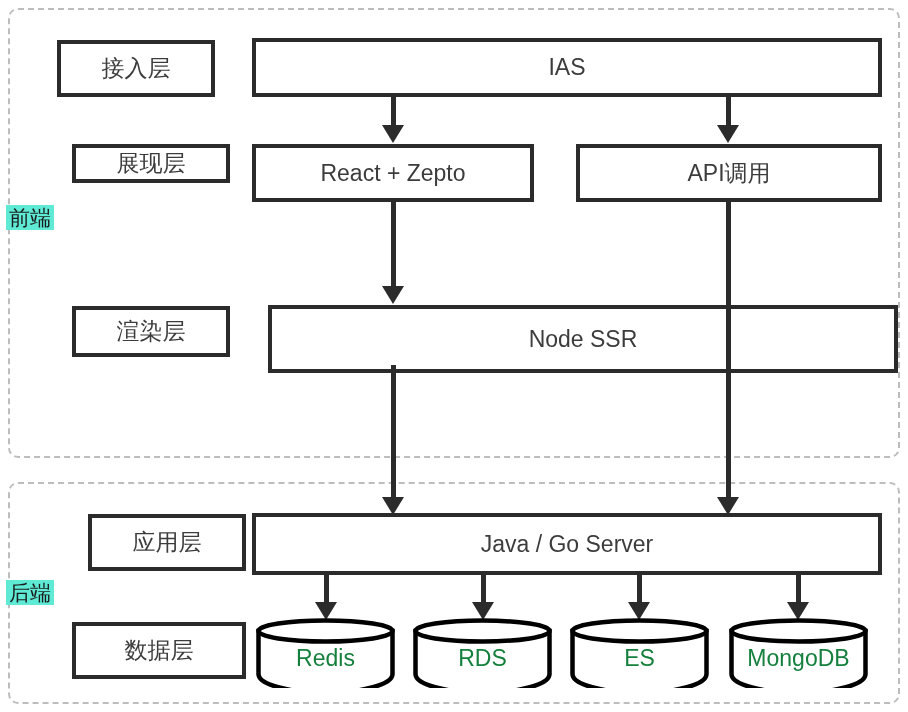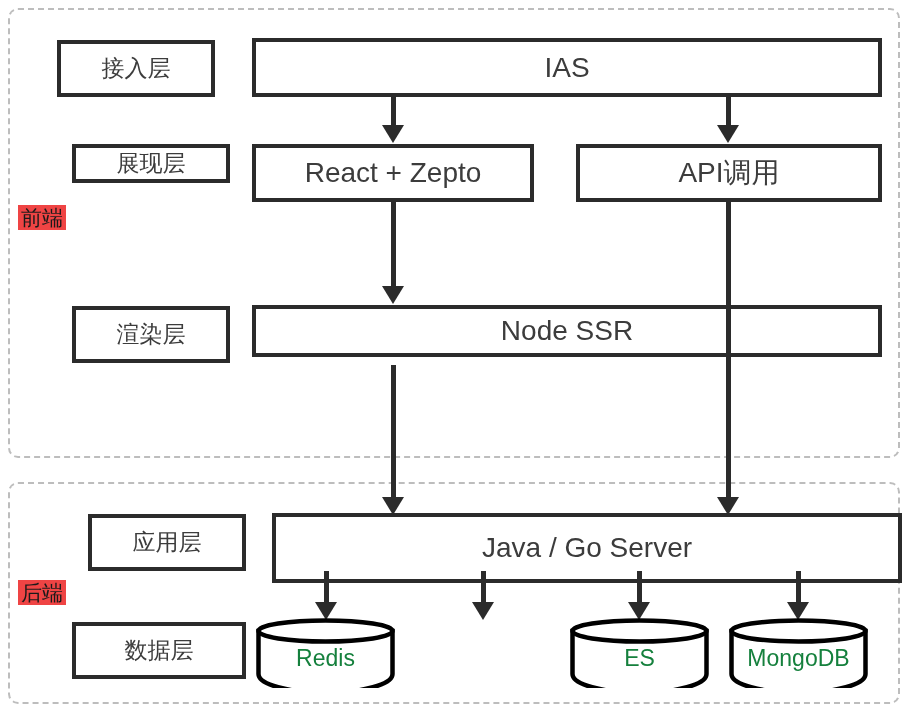--- a/index.html
+++ b/index.html
@@ -29,56 +29,55 @@
   }
   #group-frontend { left: 8px;  top: 8px;   width: 892px; height: 450px; }
   #group-backend  { left: 8px;  top: 482px; width: 892px; height: 222px; }
 
   
   .group-label {
     position: absolute;
     font-size: 21px;
     line-height: 1;
     color: #1a1a1a;
-    background: #ef4444;
+    background: #5eead4;
     padding: 2px 3px;
     white-space: nowrap;
-    margin-left: 12px;
   }
   #label-frontend { left: 6px; top: 205px; }
   #label-backend  { left: 6px; top: 580px; text-align: right; }
 
   
   .box {
     position: absolute;
     box-sizing: border-box;
     border: 4px solid #2b2b2b;
     background: #ffffff;
     display: flex;
     align-items: center;
     justify-content: center;
-    font-size: 28px;
+    font-size: 23px;
     color: #3c3c3c;
     white-space: nowrap;
   }
   .box.layer-tag { font-size: 23px; }
 
   
   #tag-access   { left: 57px; top: 40px;  width: 158px; height: 57px; }
   #tag-present  { left: 72px; top: 144px; width: 158px; height: 39px; }
-  #tag-render   { left: 72px; top: 306px; width: 158px; height: 57px; }
+  #tag-render   { left: 72px; top: 306px; width: 158px; height: 51px; }
   #tag-app      { left: 88px; top: 514px; width: 158px; height: 57px; }
   #tag-data     { left: 72px; top: 622px; width: 174px; height: 57px; }
 
   
   #node-ias       { left: 252px; top: 38px;  width: 630px; height: 59px; }
   #node-react     { left: 252px; top: 144px; width: 282px; height: 58px; }
   #node-api       { left: 576px; top: 144px; width: 306px; height: 58px; }
-  #node-ssr       { left: 252px; top: 305px; width: 630px; height: 52px; }
-  #node-server    { left: 252px; top: 513px; width: 630px; height: 70px; margin-left: 20px; }
+  #node-ssr       { left: 268px; top: 305px; width: 630px; height: 68px; }
+  #node-server    { left: 252px; top: 513px; width: 630px; height: 62px; }
 
   
   .conn {
     position: absolute;
     background: #2b2b2b;
     width: 5px;
   }
   .arrowhead {
     position: absolute;
     width: 0;
@@ -193,20 +192,27 @@
   <div id="arrow-srv-mongo" class="arrowhead"></div>
 
   <div id="cyl-redis" class="cylinder">
     <svg viewBox="0 0 141 71" xmlns="http://www.w3.org/2000/svg">
       <path d="M3.5,14 L3.5,57 A 37.5 10.5 0 0 0 137.5 57 L137.5,14 Z" fill="#ffffff" stroke="#000000" stroke-width="4.5"></path>
       <ellipse cx="70.5" cy="14" rx="67" ry="10.5" fill="#ffffff" stroke="#000000" stroke-width="4.5"></ellipse>
     </svg>
     <div class="cyl-label">Redis</div>
   </div>
 
+  <div id="cyl-rds" class="cylinder">
+    <svg viewBox="0 0 141 71" xmlns="http://www.w3.org/2000/svg">
+      <path d="M3.5,14 L3.5,57 A 37.5 10.5 0 0 0 137.5 57 L137.5,14 Z" fill="#ffffff" stroke="#000000" stroke-width="4.5"></path>
+      <ellipse cx="70.5" cy="14" rx="67" ry="10.5" fill="#ffffff" stroke="#000000" stroke-width="4.5"></ellipse>
+    </svg>
+    <div class="cyl-label">RDS</div>
+  </div>
 
   <div id="cyl-mongo" class="cylinder">
     <svg viewBox="0 0 141 71" xmlns="http://www.w3.org/2000/svg">
       <path d="M3.5,14 L3.5,57 A 37.5 10.5 0 0 0 137.5 57 L137.5,14 Z" fill="#ffffff" stroke="#000000" stroke-width="4.5"></path>
       <ellipse cx="70.5" cy="14" rx="67" ry="10.5" fill="#ffffff" stroke="#000000" stroke-width="4.5"></ellipse>
     </svg>
     <div class="cyl-label">MongoDB</div>
   </div>
 
   <div id="cyl-es" class="cylinder">

